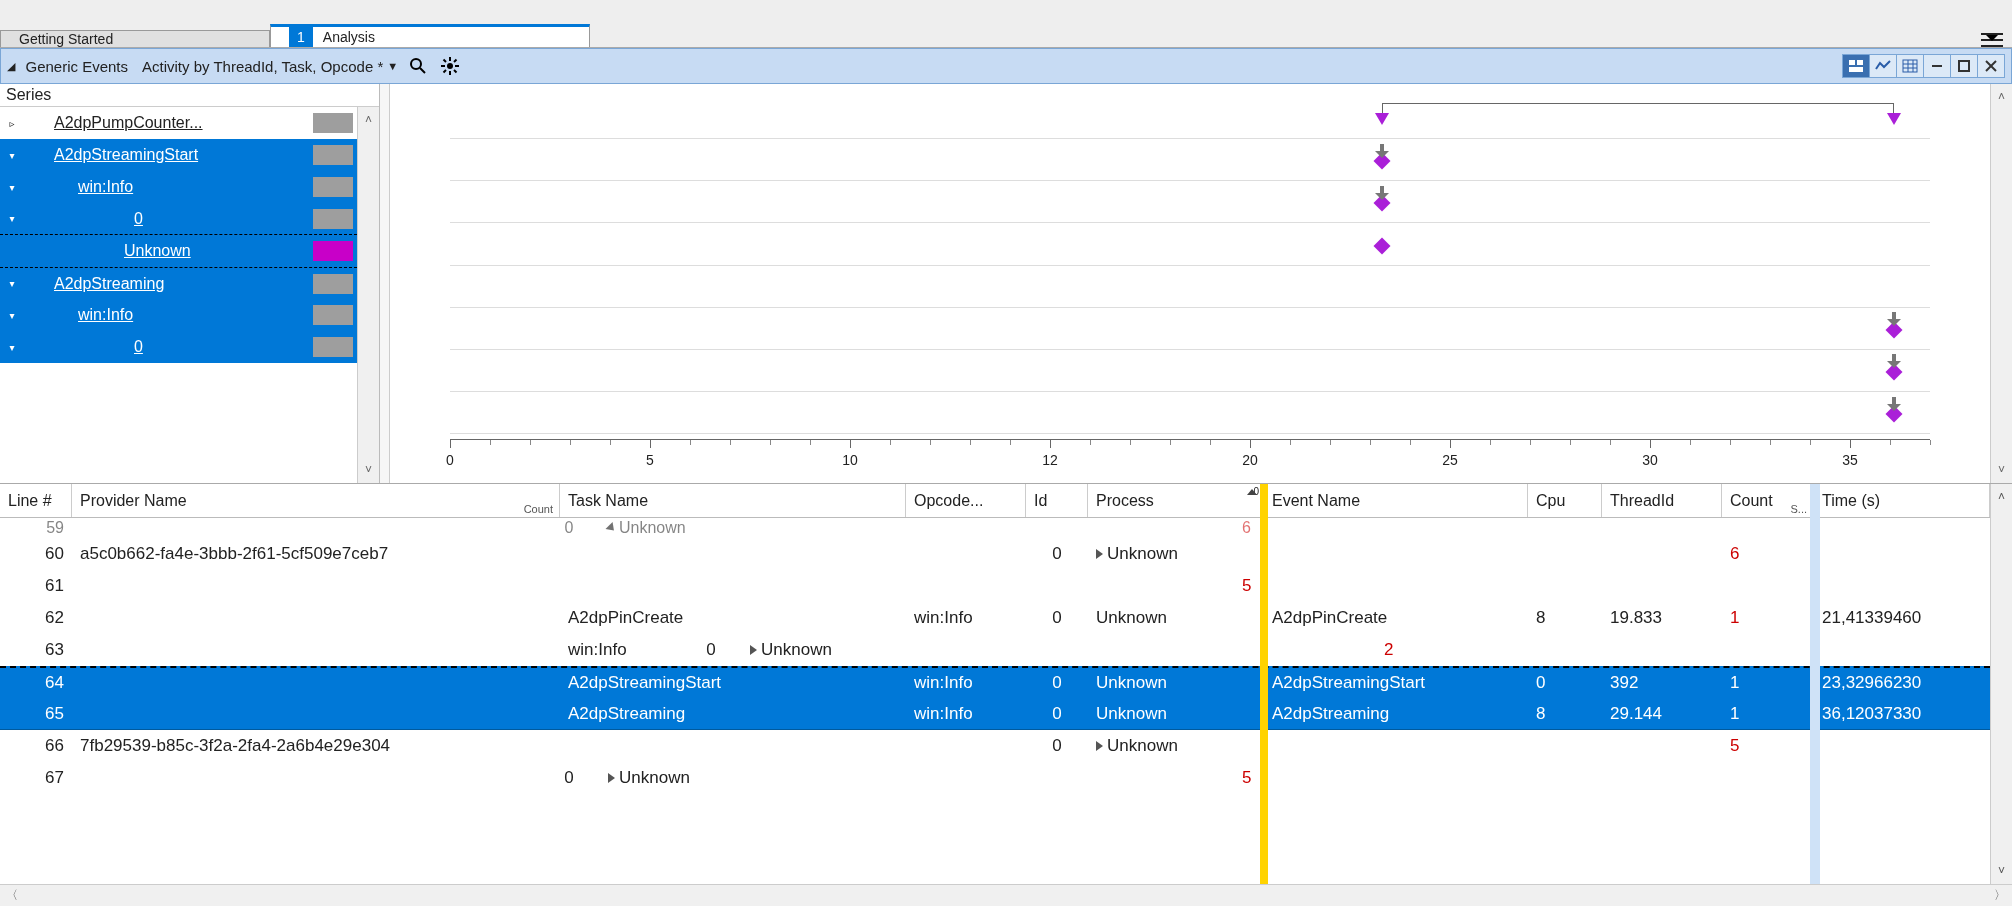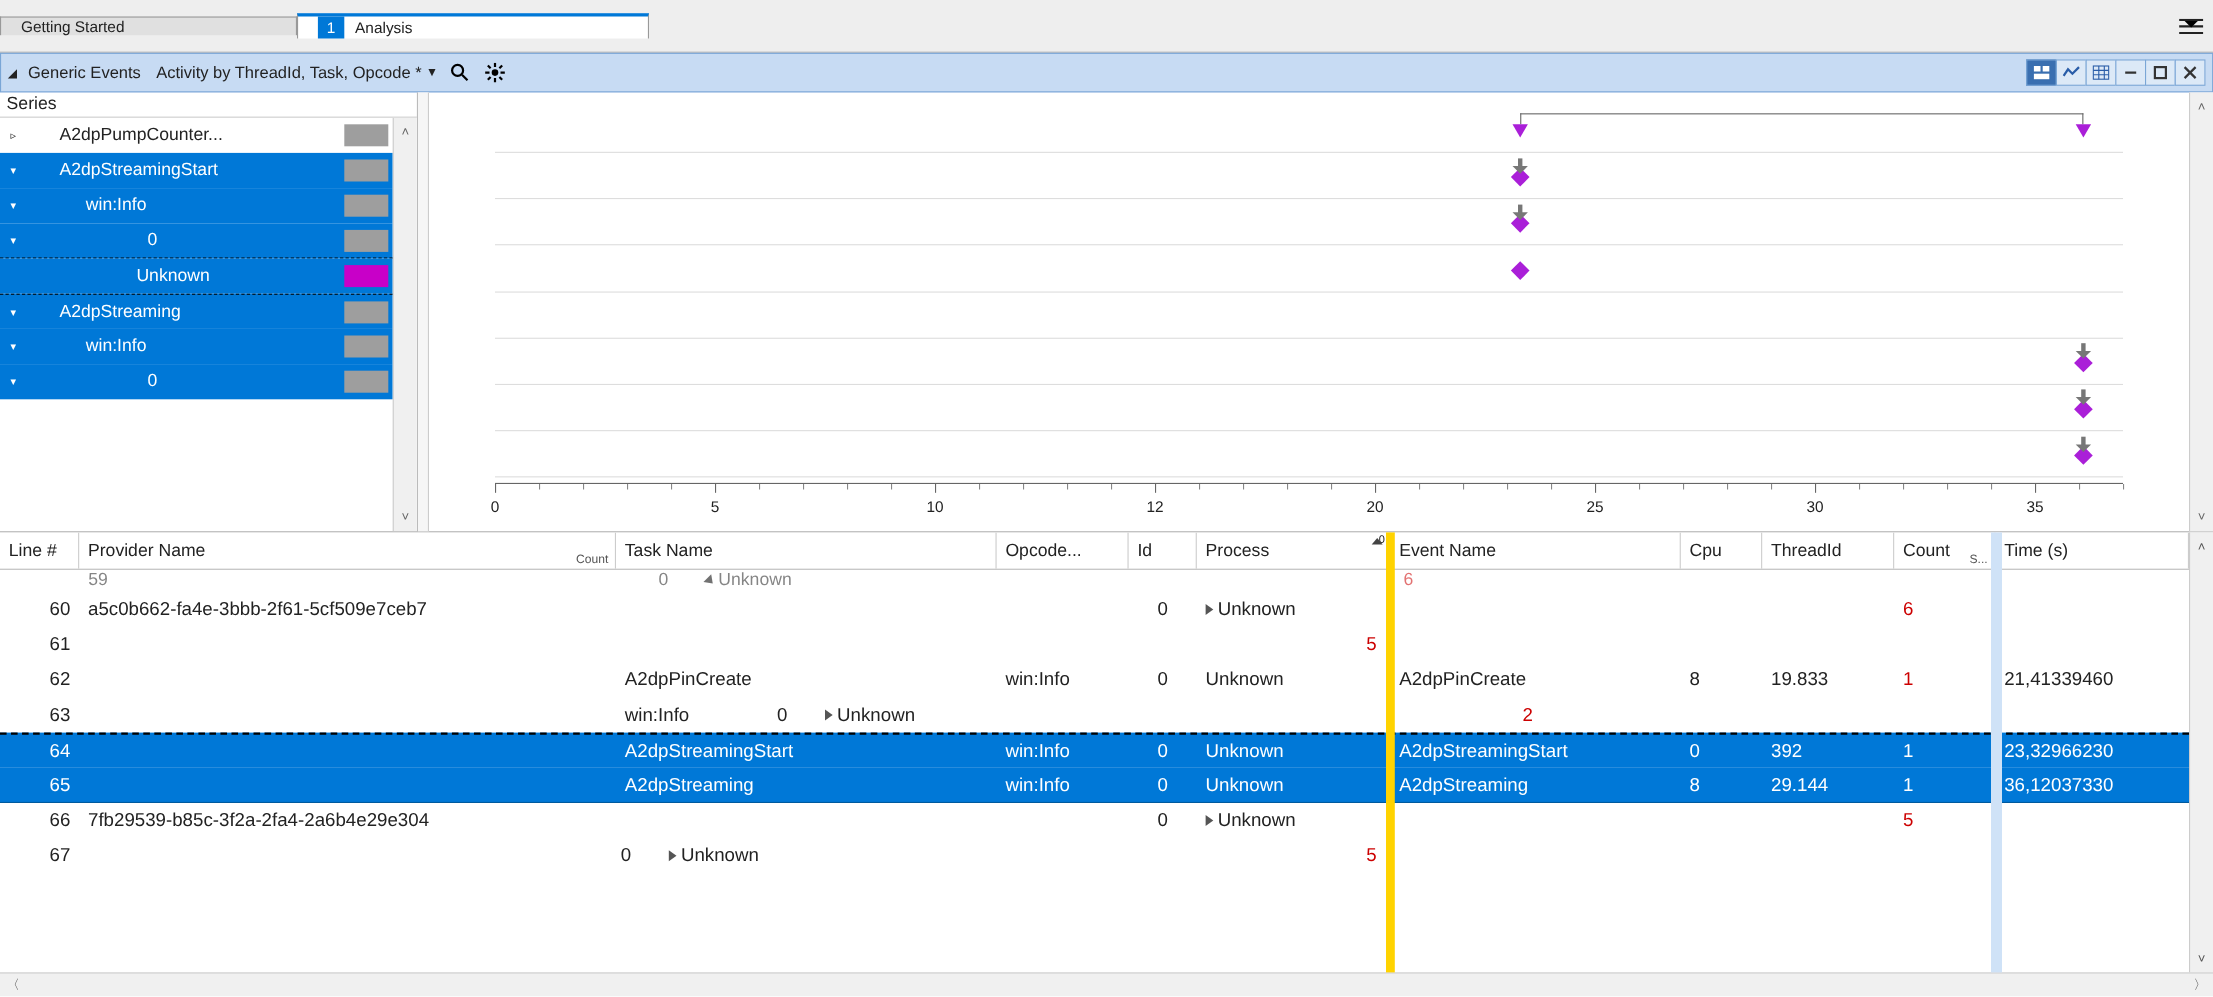--- a/index.html
+++ b/index.html
@@ -1,19 +1,19 @@
 <!DOCTYPE html>
 <html><head>
 <meta charset="utf-8">
 <style>
   * { box-sizing: border-box; margin: 0; padding: 0; }
   body { font-family: "Segoe UI", Tahoma, sans-serif; font-size: 14px; color: #222; background: #fff; overflow: hidden; width: 2012px; height: 906px; position: relative; }
 
   
-  .tabstrip { display: flex; height: 48px; border-bottom: 1px solid #aaa; background: #eee; align-items: center; }
+  .tabstrip { display: flex; height: 48px; border-bottom: 1px solid #aaa; background: #eee; align-items: flex-end; }
   .tab { display: flex; align-items: center; padding: 0 18px; border: 1px solid #999; border-bottom: none; background: #e0e0e0; margin-right: 0; min-width: 270px; }
   .tab.active { background: #fff; border-top: 3px solid #0078d7; }
   .tab .indexbox { background: #0078d7; color: #fff; padding: 2px 8px; margin-right: 10px; font-size: 14px; }
   .tab .fill { flex:1; }
   .tabstrip .spacer { flex:1; }
   .hamburger { width: 40px; display:flex; align-items:center; justify-content:center; }
   .hamburger svg { width:22px; height:14px; }
 
   
   .toolbar { display:flex; align-items:center; height:36px; background:#C7DBF3; border:1px solid #7aa6d6; padding:0 6px; gap:8px; font-size:15px; }
@@ -26,21 +26,21 @@
   .toolbar .winbtns { display:flex; gap:0; }
   .toolbar .winbtns .wbtn { width:28px; height:24px; display:flex; align-items:center; justify-content:center; border:1px solid #7aa6d6; background:#dce9f7; margin-left:-1px; cursor:pointer; }
 
   
   .upper { display:flex; height: 400px; border-bottom:1px solid #aaa; }
   .legendwrap { width: 380px; min-width:380px; display:flex; flex-direction:column; border-right:1px solid #bbb; position:relative; }
   .legendhead { padding:2px 6px; font-size:16px; border-bottom:1px solid #ccc; }
   .legendbody { flex:1; overflow:hidden; position:relative; }
   .legrow { display:flex; align-items:center; height:32px; font-size:16px; position:relative; }
   .legrow .expander { width:24px; text-align:center; font-size:10px; }
-  .legrow .label { flex:1; overflow:hidden; text-overflow:ellipsis; white-space:nowrap; padding-left:4px; }
+  .legrow .label { flex:1; overflow:hidden; text-overflow:ellipsis; white-space:nowrap; padding-left:4px;text-decoration:underline; }
   .legrow .swatch { width:40px; height:20px; margin-right:4px; background:#9e9e9e; }
   .legrow.selected { background:#0078d7; color:#fff; }
   .legrow .swatch.magenta { background:#c800c8; }
   .vscroll { width:22px; background:#f0f0f0; border-left:1px solid #ccc; display:flex; flex-direction:column; align-items:center; justify-content:space-between; padding:6px 0; }
   .vscroll .arr { font-size:12px; color:#666; }
   .splitter { width:10px; background:#f6f6f6; border-right:1px solid #ccc; }
 
   .chartwrap { flex:1; display:flex; position:relative; }
   .chart { flex:1; position:relative; padding: 10px 30px 40px 40px; }
   .plotarea { position:absolute; left:60px; right:60px; top:12px; bottom:50px; }
@@ -360,21 +360,21 @@
         </div>
       <div class="col w-count">
           <span>Count</span>
           <span class="sublabel">S...</span>
         </div>
       <div class="col w-time">
           <span>Time (s)</span>
         </div>
     </div>
     <div class="rows" id="gridrows">
-        <div class="row" style="height: 20px; opacity: 0.55; font-size: 16px; overflow: hidden; margin-left: 34px;">
+        <div class="row" style="height: 20px; opacity: 0.55; font-size: 16px; overflow: hidden;">
           <div class="cell w-line">59</div>
           <div class="cell w-task"><unknown></unknown></div>
           <div class="cell w-opcode"></div>
           <div class="cell w-id">0</div>
           <div class="cell w-proc"><span class="exp-tri open"></span><span class="txt">Unknown</span></div>
           <div class="cell w-event"></div>
           <div class="cell w-cpu"></div>
           <div class="cell w-thread"></div>
           <div class="cell w-count"><span class="count-red">6</span></div>
           <div class="cell w-time"></div>

